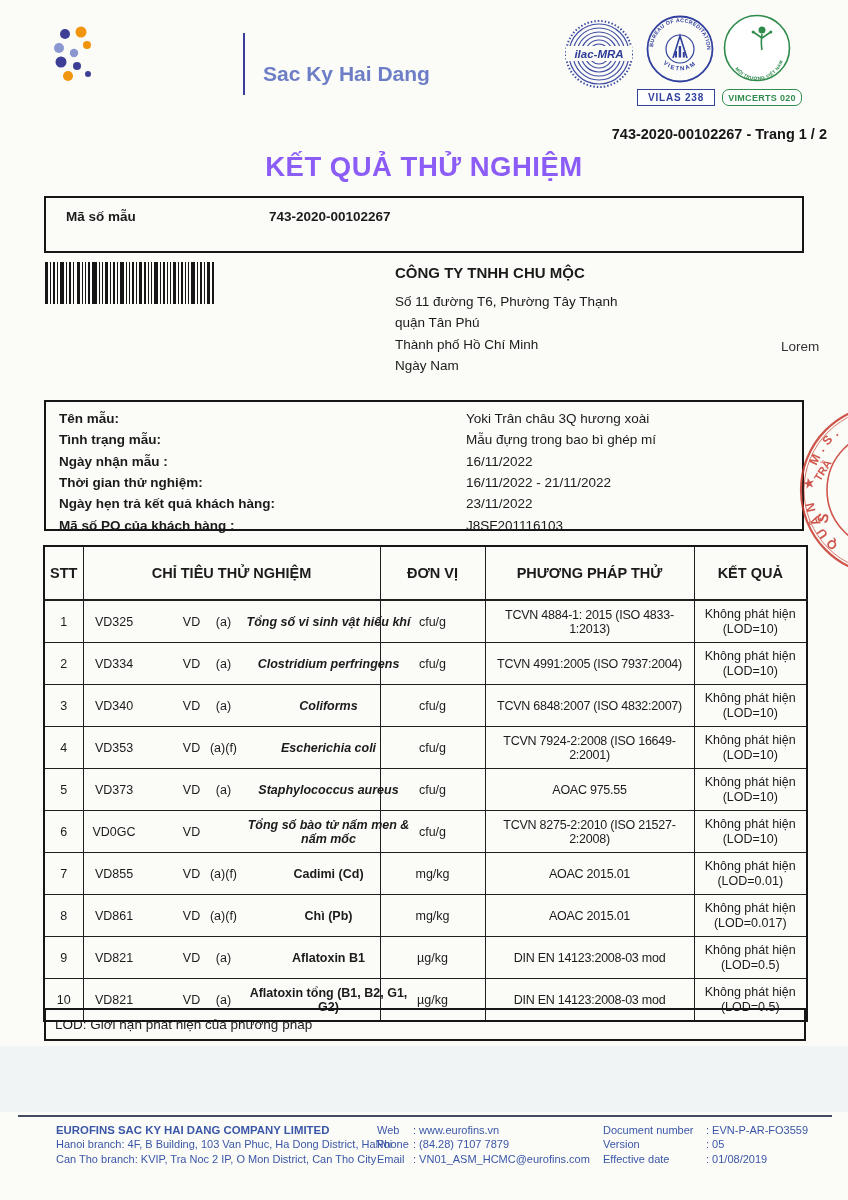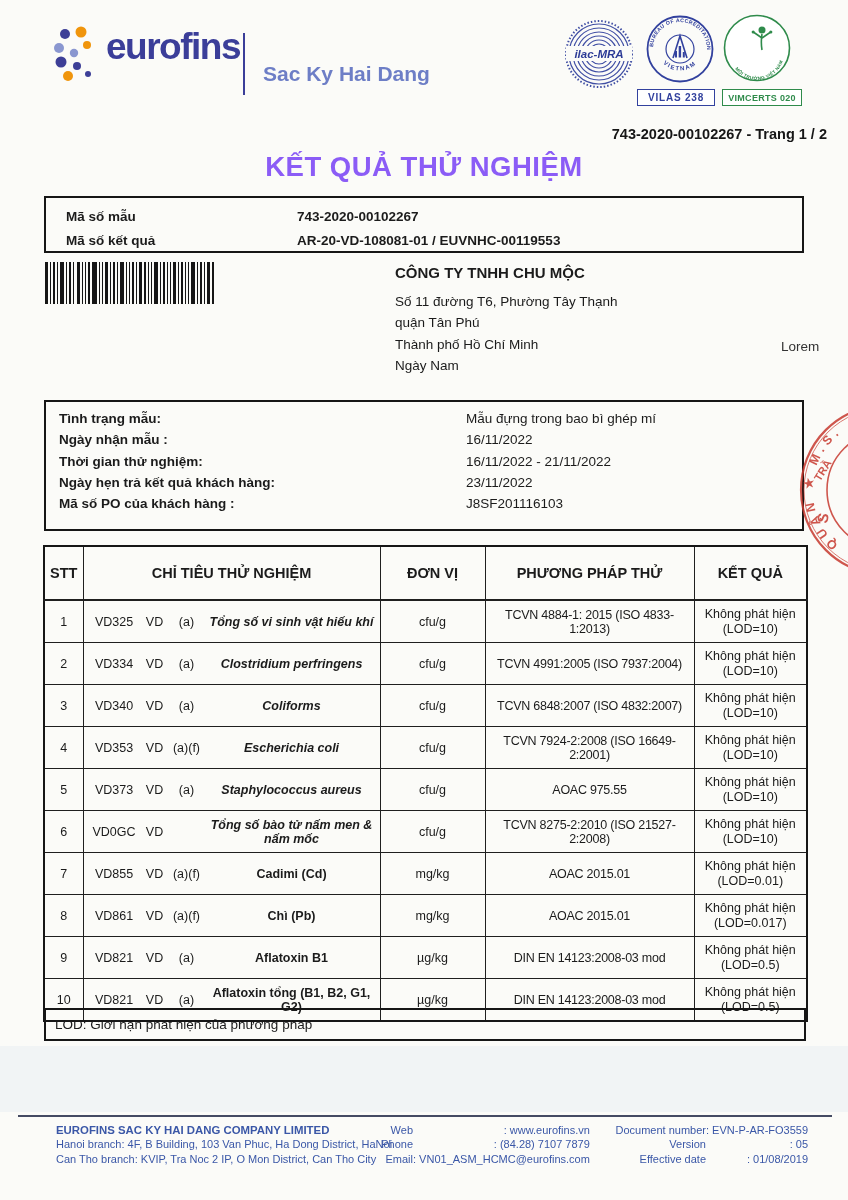--- a/index.html
+++ b/index.html
@@ -11,31 +11,31 @@
   .abs{position:absolute;}
 
   
   .wordmark{left:106px;top:26px;font-size:37px;font-weight:700;letter-spacing:-1.5px;color:#3b3e99;}
   .brand-divider{left:243px;top:33px;width:2px;height:62px;background:#3b3e99;}
   .division{left:263px;top:62px;font-size:21px;font-weight:700;color:#6d7ec6;}
   .docref{right:21px;top:126px;font-size:14.5px;font-weight:700;color:#161616;}
   .badge{border-radius:0;display:flex;align-items:center;justify-content:center;
     font-weight:700;background:#fff;}
   .badge.navy{border:1.6px solid #32419e;color:#32419e;font-size:10px;letter-spacing:.8px;}
-  .badge.green{border:1.6px solid #2f8b4b;color:#2f8b4b;font-size:9px;letter-spacing:.3px;border-radius:0;}
+  .badge.green{border:1.6px solid #2f8b4b;color:#2f8b4b;font-size:9px;letter-spacing:.3px;border-radius:7px;}
 
   
   .title{left:0;top:151px;width:100%;text-align:center;font-size:27.5px;font-weight:700;
     letter-spacing:.5px;color:#8b5cf6;}
 
   
   .idbox{left:44px;top:196px;width:760px;height:57px;border:2px solid #161616;box-sizing:border-box;
     padding-top:6px;}
   .idrow{display:grid;grid-template-columns:203px 1fr;height:24.5px;align-items:center;
-    padding-left:20px;font-size:13.5px;font-weight:700;gap:28px;}
+    padding-left:20px;font-size:13.5px;font-weight:700;}
 
   
   .customer-name{left:395px;top:264px;font-size:15px;font-weight:700;}
   .customer-addr{left:395px;top:291px;font-size:13.5px;line-height:21.3px;}
   .watermark{left:781px;top:339px;font-size:13.5px;color:#333;}
 
   
   .infobox{left:44px;top:400px;width:760px;height:131px;border:2px solid #161616;box-sizing:border-box;
     padding-top:6px;}
   .inforow{display:grid;grid-template-columns:407px 1fr;height:21.3px;align-items:center;
@@ -44,37 +44,37 @@
 
   
   table.results{left:43px;top:545px;position:absolute;border-collapse:collapse;table-layout:fixed;
     width:763px;border:2.5px solid #161616;background:transparent;padding-left:11px;}
   table.results th,table.results td{border:1.5px solid #1f1f1f;padding:0;}
   table.results th{height:52px;font-size:14.5px;font-weight:700;border-bottom-width:2.5px;}
   table.results td{height:41px;font-size:12.5px;text-align:center;vertical-align:middle;}
   td.c-name{text-align:left;}
   .namewrap{display:flex;align-items:center;padding-left:5px;}
   .namewrap .code{width:51px;flex:none;}
-  .namewrap .lab{width:30px;flex:none;}
+  .namewrap .lab{width:30px;flex:none;margin-left:37px;}
   .namewrap .flags{width:34px;flex:none;}
   .namewrap .pname{width:176px;flex:none;font-weight:700;font-weight:600;}
   .namewrap .pname.it{font-style:italic;}
   td.c-method{font-size:11.5px;letter-spacing:-0.25px;}
   td.c-result div{line-height:15px;}
 
   
   .lodbox{left:44px;top:1008px;width:762px;height:33px;border:2px solid #161616;box-sizing:border-box;
     display:flex;align-items:center;padding-left:9px;font-size:13.5px;}
 
   
   .wash{left:0;top:1046px;width:848px;height:66px;background:rgba(203,217,238,.22);}
   .footrule{left:18px;top:1115px;width:814px;height:2px;background:#454b63;}
   .foot{color:#3a57a7;font-size:11px;line-height:14.4px;}
   .foot .co{font-weight:700;font-size:11.4px;}
-  .frow{display:grid;height:14.4px;align-items:center;text-align:right;}
+  .frow{display:grid;height:14.4px;align-items:center;}
   .fc{grid-template-columns:36px 1fr;}
   .fm{grid-template-columns:103px 1fr;}
 
   svg text{font-family:"Liberation Sans",sans-serif;}
 </style>
 </head>
 <body>
 
 <div class="page">
 
@@ -82,21 +82,20 @@
     <circle cx="11" cy="10" r="5" fill="#3d3f97"></circle>
     <circle cx="27" cy="8" r="5.5" fill="#f0950c"></circle>
     <circle cx="33" cy="21" r="4" fill="#f0950c"></circle>
     <circle cx="5" cy="24" r="5" fill="#8a97d0"></circle>
     <circle cx="7" cy="38" r="5.5" fill="#3d3f97"></circle>
     <circle cx="20" cy="29" r="4.2" fill="#8a97d0"></circle>
     <circle cx="23" cy="42" r="4" fill="#3d3f97"></circle>
     <circle cx="14" cy="52" r="5" fill="#f0950c"></circle>
     <circle cx="34" cy="50" r="3" fill="#3d3f97"></circle>
   </svg>
-  <div class="abs wordmark">eurofins</div>
   <div class="abs brand-divider"></div>
   <div class="abs division">Sac Ky Hai Dang</div>
 
   <svg class="abs" style="left:564px;top:19px" width="70" height="70" viewBox="0 0 70 70">
     <g fill="none" stroke="#3746a0" opacity=".95">
       <circle cx="35" cy="35" r="33" stroke-width="2" stroke-dasharray="1.5 2"></circle>
       <circle cx="35" cy="35" r="30" stroke-width="1.2"></circle>
       <circle cx="35" cy="35" r="26" stroke-width="1.2"></circle>
       <circle cx="35" cy="35" r="22" stroke-width="1.2"></circle>
       <circle cx="35" cy="35" r="18" stroke-width="1.2"></circle>
@@ -143,24 +142,20 @@
 
   <div class="abs title">KẾT QUẢ THỬ NGHIỆM</div>
 
   <div class="abs idbox">
 
       <div class="idrow">
         <span>Mã số mẫu</span>
         <span>743-2020-00102267</span>
       </div>
 
-      <div class="idrow">
-        <span>Mã số kết quả</span>
-        <span>AR-20-VD-108081-01 / EUVNHC-00119553</span>
-      </div>
 
   </div>
 
   <svg class="abs" style="left:45px;top:262px" width="170" height="42" viewBox="0 0 170 42" fill="#161616">
     <rect x="0" width="3" height="42"></rect>
       <rect x="5" width="1" height="42"></rect>
       <rect x="8" width="2" height="42"></rect>
     <rect x="12" width="1" height="42"></rect>
       <rect x="15" width="4" height="42"></rect>
       <rect x="21" width="1" height="42"></rect>
@@ -214,20 +209,24 @@
       <div>Thành phố Hồ Chí Minh</div>
 
       <div>Ngày Nam</div>
 
   </div>
 
   <div class="abs watermark">Lorem</div>
 
   <div class="abs infobox">
 
+      <div class="inforow">
+        <span class="lbl">Tên mẫu:</span>
+        <span>Yoki Trân châu 3Q hương xoài</span>
+      </div>
 
       <div class="inforow">
         <span class="lbl">Tình trạng mẫu:</span>
         <span>Mẫu đựng trong bao bì ghép mí</span>
       </div>
 
       <div class="inforow">
         <span class="lbl">Ngày nhận mẫu :</span>
         <span>16/11/2022</span>
       </div>

